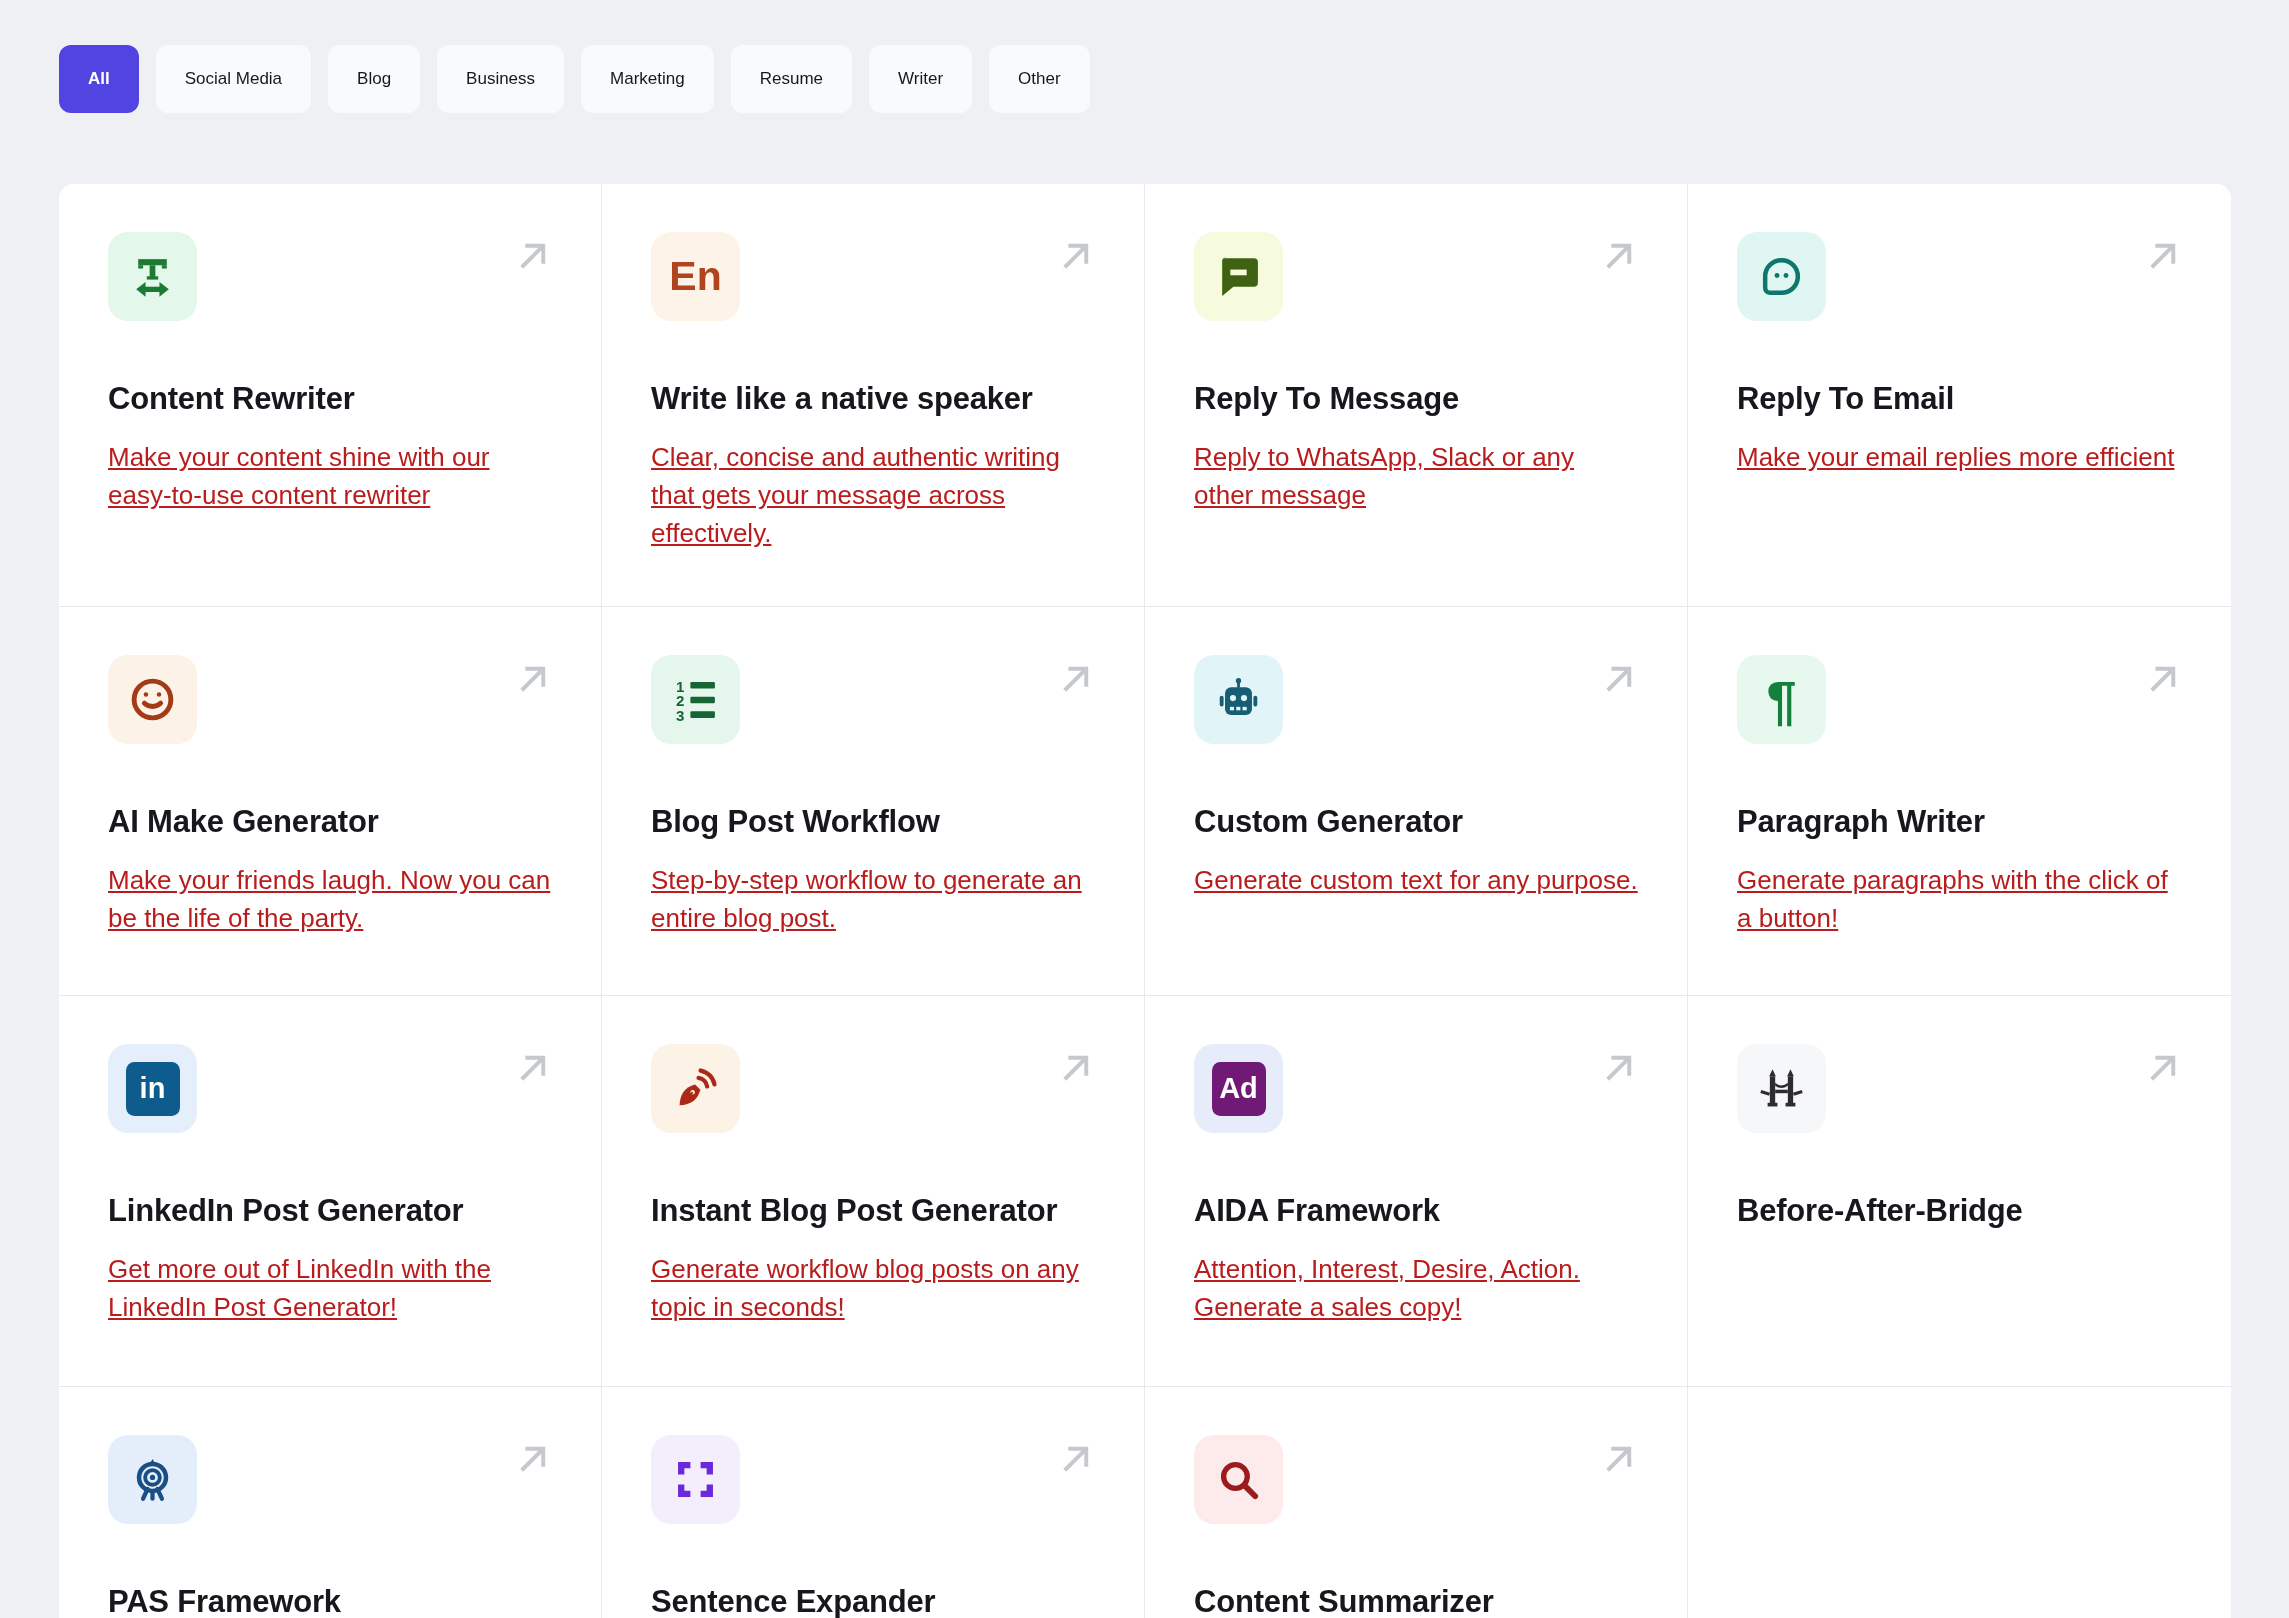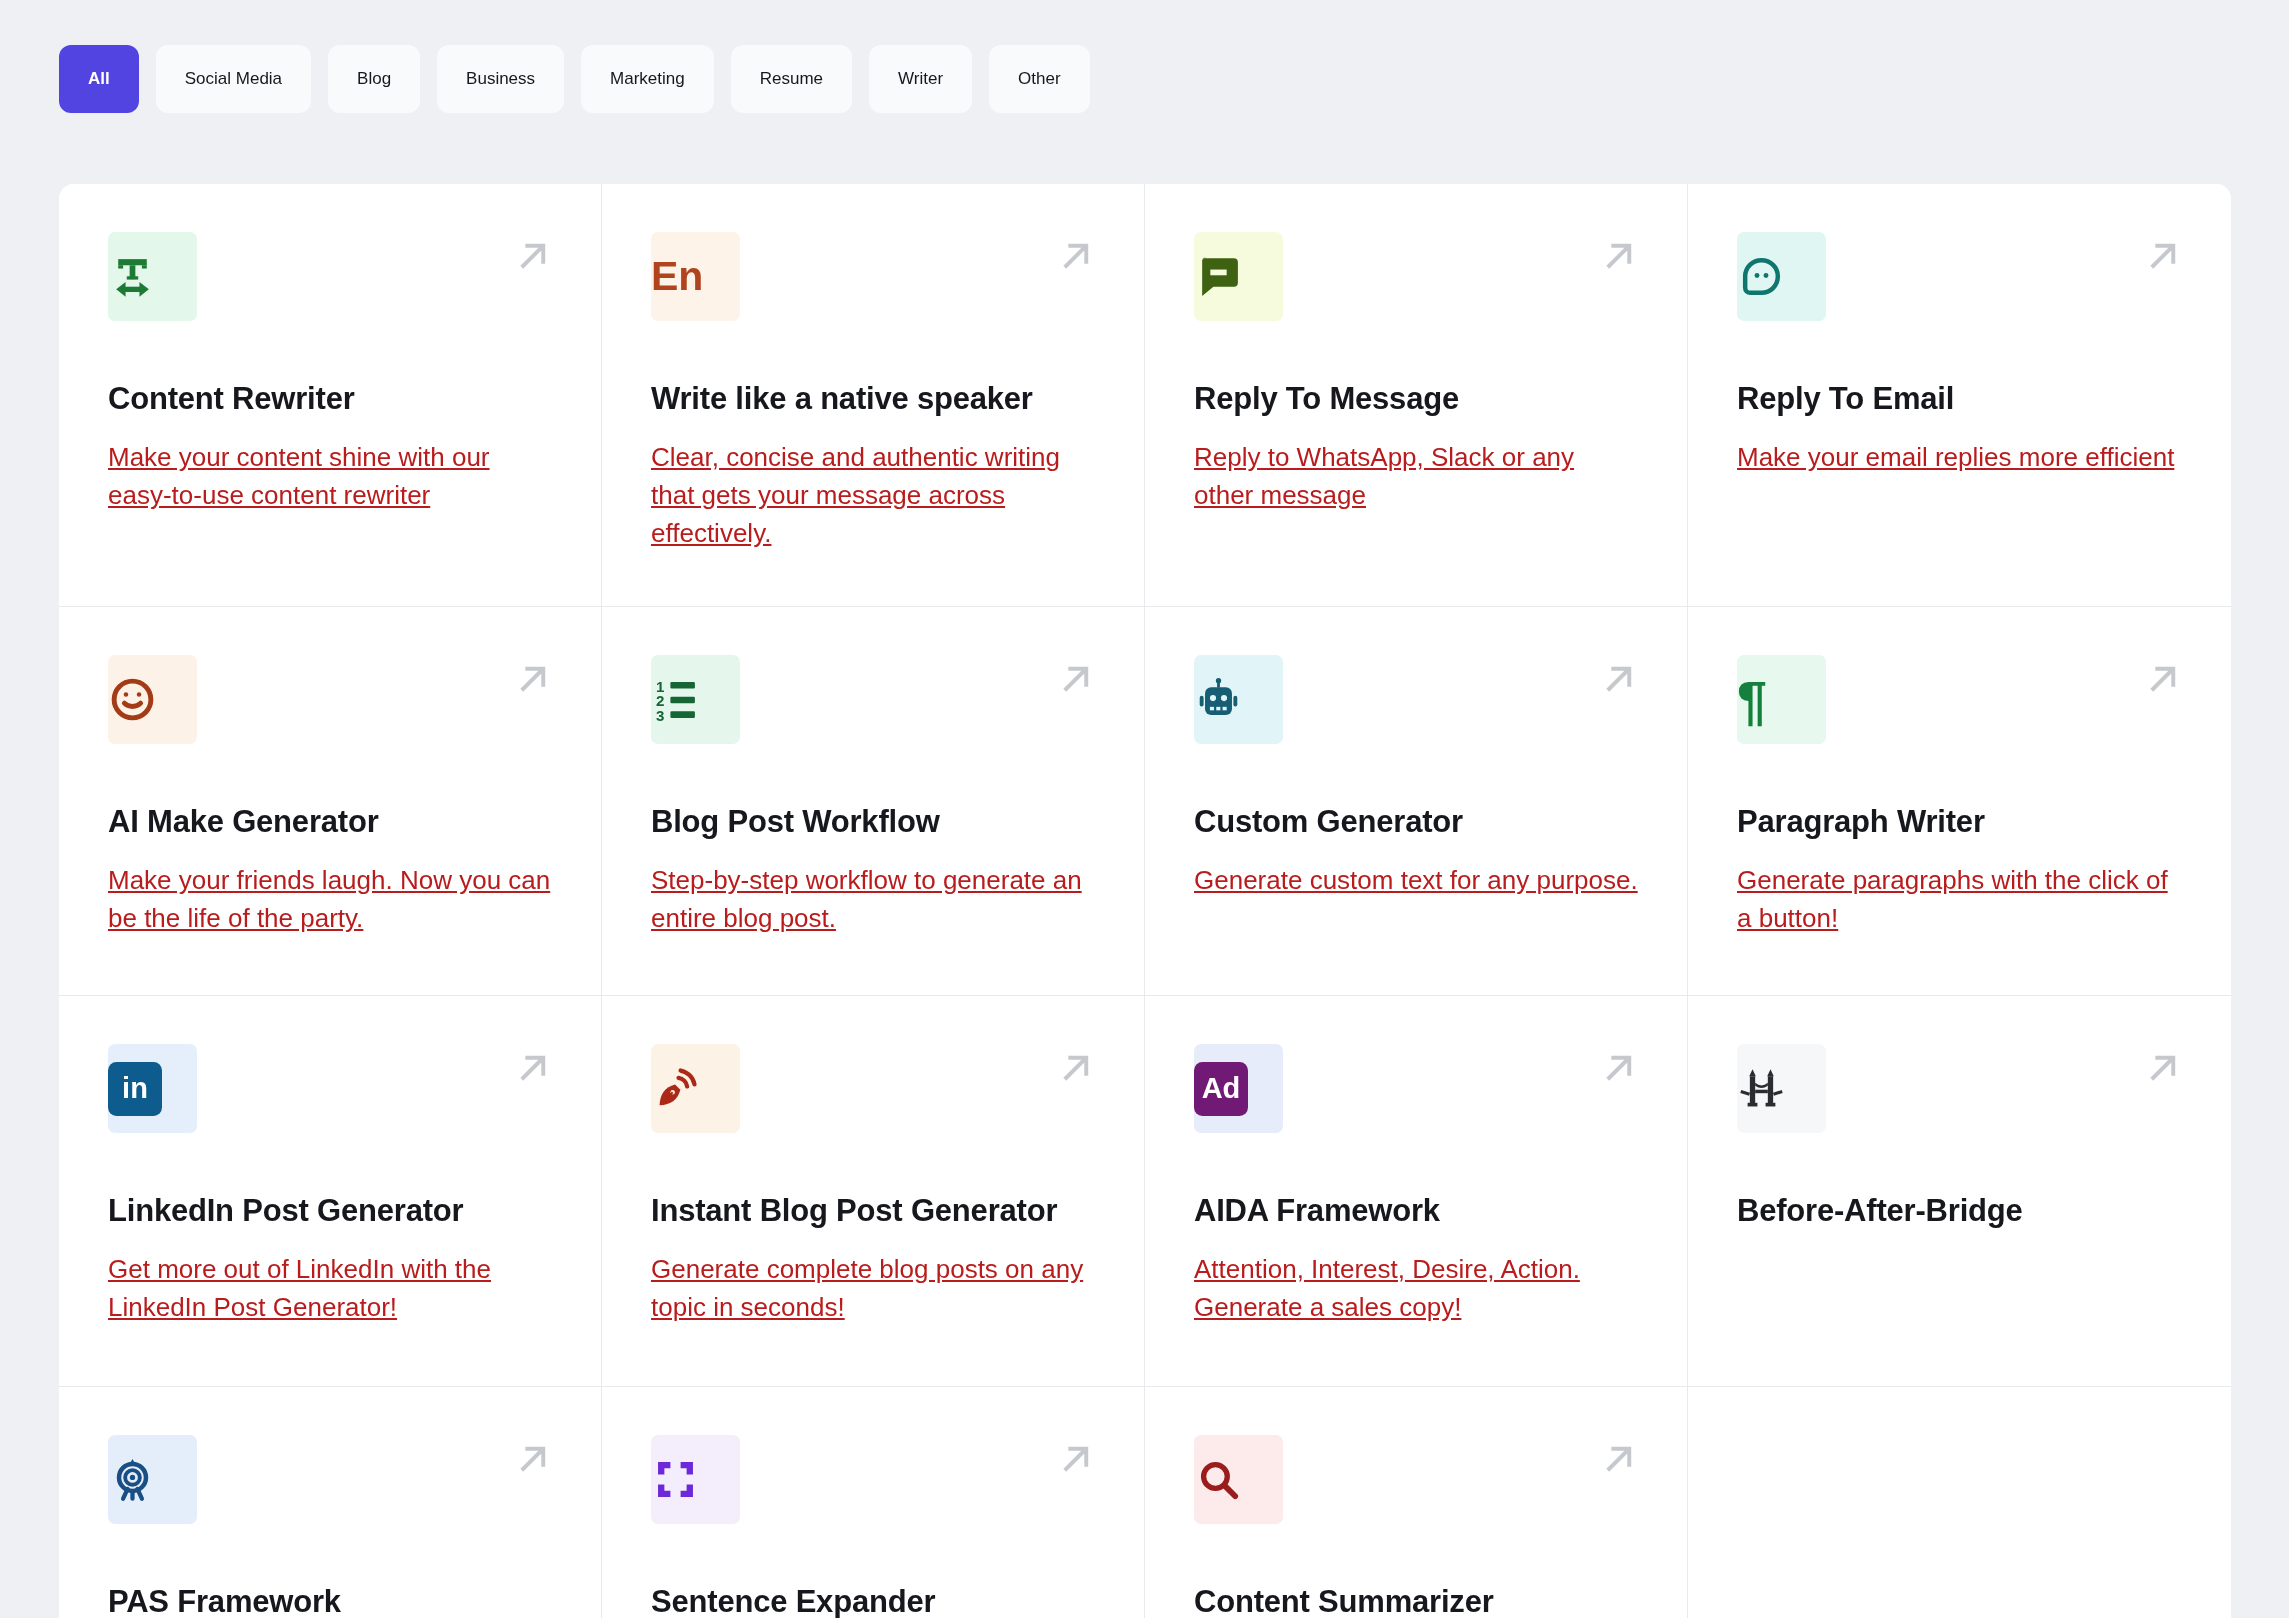--- a/index.html
+++ b/index.html
@@ -47,22 +47,22 @@
     position: relative;
     background: #ffffff;
     border-right: 0.9px solid #e8e9ec;
     border-bottom: 0.9px solid #e8e9ec;
     padding: 48px 49px 0 49px;
     cursor: pointer;
   }
   .cell:nth-child(4n) { border-right: none; }
   .icon-box {
     width: 89px; height: 89px;
-    border-radius: 7px;
-    display: flex; align-items: center; 
+    border-radius: 20px;
+    display: flex; align-items: center; justify-content: center;
   }
   .icon-box svg { width: 49px; height: 49px; display: block; }
   .icon-text {
     font-size: 41px; font-weight: 700;
   }
   .icon-text.pilcrow { font-size: 54px; }
   .badge {
     width: 54px; height: 54px;
     border-radius: 8.4px;
     display: flex; align-items: center; justify-content: center;
@@ -255,21 +255,21 @@
         <circle cx="10.6" cy="13.8" r="1.1" style="fill: rgb(253, 242, 230);"></circle>
         <path d="M10.6 13.8 5.4 19" stroke-width="1" stroke="currentColor" fill="none"></path>
         <path d="M13.5 6.8a5 5 0 0 1 4.2 4.2" fill="none" stroke="currentColor" stroke-width="2.1" stroke-linecap="round"></path>
         <path d="M14.5 3.2a8.6 8.6 0 0 1 6.8 6.8" fill="none" stroke="currentColor" stroke-width="2.1" stroke-linecap="round"></path>
       </svg>
     </div>
     <svg class="arrow" viewBox="0 0 24 24" fill="none" stroke="currentColor" stroke-width="2.2">
         <path d="M6 18 L18 6 M8 6 H18 V16"></path>
       </svg>
     <h3 class="title">Instant Blog Post Generator</h3>
-    <p class="desc">Generate complete blog posts on any topic in seconds!</p>
+    <p class="desc">Generate workflow blog posts on any topic in seconds!</p>
   </div>
 
   <div class="cell">
     <div class="icon-box" style="background-color: rgb(231, 236, 250);">
       <div class="badge" style="background-color: #701a75;">
         <span>Ad</span>
       </div>
     </div>
     <svg class="arrow" viewBox="0 0 24 24" fill="none" stroke="currentColor" stroke-width="2.2">
         <path d="M6 18 L18 6 M8 6 H18 V16"></path>

